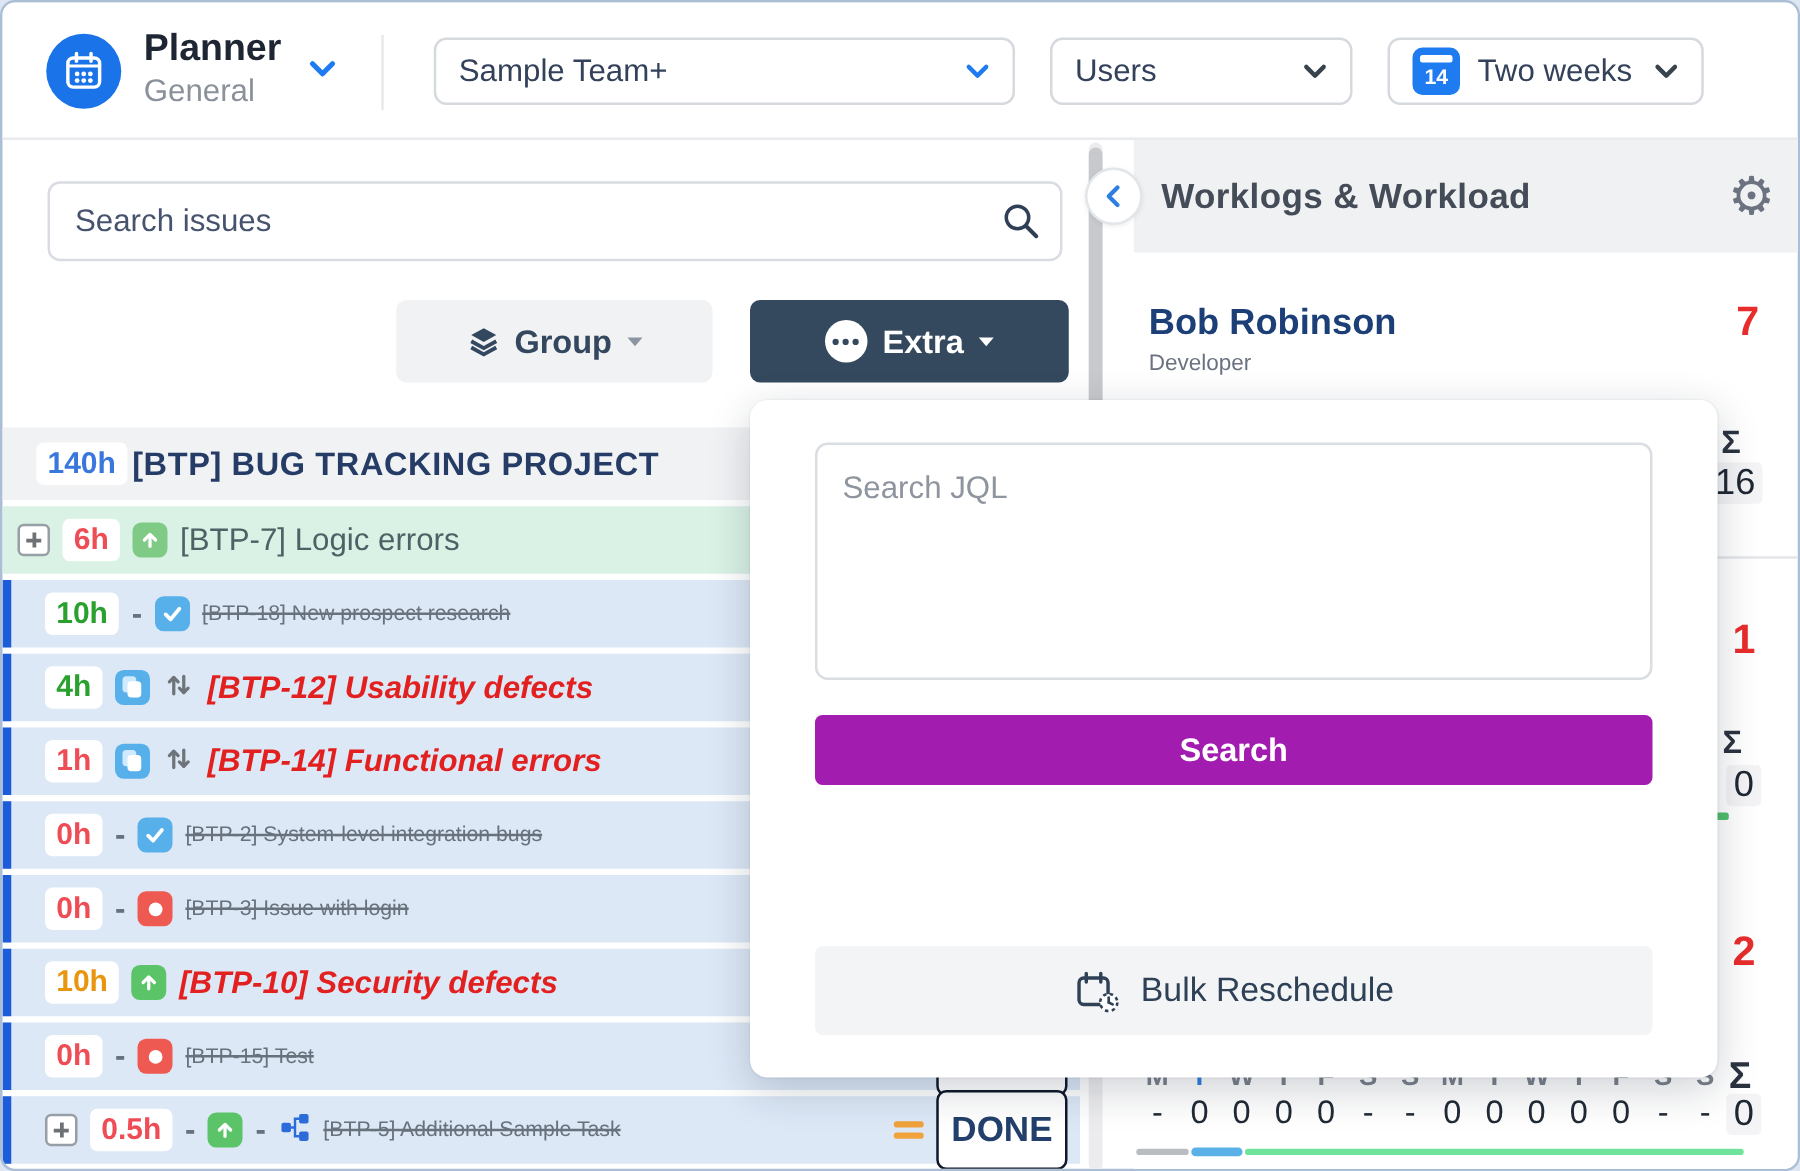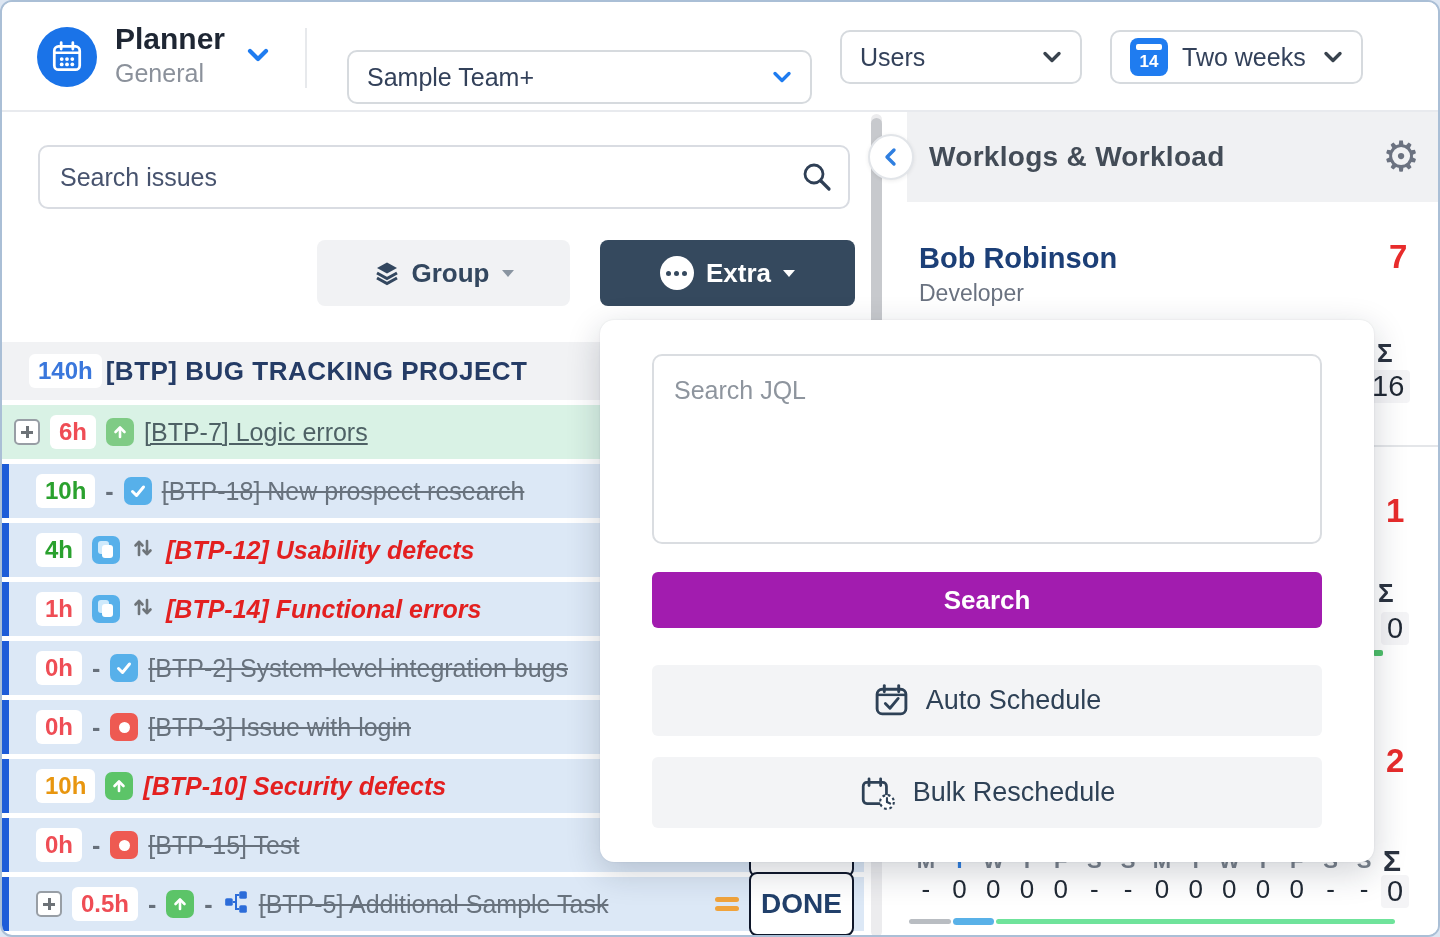--- a/index.html
+++ b/index.html
@@ -14,21 +14,21 @@
               background:#1a73e8; display:flex; align-items:center; justify-content:center; }
   .app-title { position:absolute; left:113px; top:20px; font-size:30px; font-weight:bold; color:#1e2633; }
   .app-sub   { position:absolute; left:113px; top:57px; font-size:25px; color:#8b919b; }
   .app-caret { position:absolute; left:243px; top:44px; }
 
   .hdr-divider { position:absolute; left:303px; top:26px; width:2px; height:60px; background:#e7e9ec; }
 
   .select { position:absolute; top:28px; height:54px; background:#fff; border:2px solid #d6dade;
             border-radius:10px; display:flex; align-items:center; padding:0 18px; cursor:pointer; }
   .select .txt { font-size:25px; color:#33415a; }
-  .sel-team  { left:345px; width:465px;margin-top:20px; }
+  .sel-team  { left:345px; width:465px; }
   .sel-users { left:838px;  width:242px;justify-content:center; }
   .sel-range { left:1108px; width:253px; }
   .sel-chev { margin-left:auto; display:flex; }
   .cal14 { width:38px; height:38px; background:#1f7cf0; border-radius:8px; margin-right:14px;
            position:relative; display:flex; align-items:flex-end; justify-content:center; }
   .cal14::before { content:""; position:absolute; left:6px; top:6px; width:26px; height:6px;
                    background:#fff; border-radius:2px; }
   .cal14 .d { color:#fff; font-size:17px; font-weight:bold; margin-bottom:4px; }
 
   
@@ -64,22 +64,22 @@
   .row { position:relative; height:54px; margin-top:5px; display:flex; align-items:center;
          gap:10px; padding-left:14px; cursor:pointer; }
   .r-mint { background:#d9f2e5; padding-left:12px; }
   .r-blue { background:#dce8f6; }
   .accent-bar { position:absolute; left:0; top:0; width:7px; height:100%; background:#1d5cd8; }
   .r-blue .rowpad { width:10px; flex:0 0 10px; }
   .hc-red    { color:#ef4d55; }
   .hc-green  { color:#2aa12e; }
   .hc-orange { color:#e8960f; }
   .dash { font-size:25px; color:#67707b; font-weight:bold; }
-  .lbl-plain { font-size:25px; color:#4e6165;text-decoration:underline; }
-  .lbl-strike { font-size:25px; color:#68727d; text-decoration:line-through; text-decoration-thickness:2px; }
+  .lbl-plain { font-size:25px; color:#4e6165; }
+  .lbl-strike { font-size:17px; color:#68727d; text-decoration:line-through; text-decoration-thickness:2px; }
   .lbl-red { font-size:25px; color:#e32020; font-style:italic; font-weight:bold; }
 
   .expand-box { width:26px; height:26px; border:2px solid #989ea5; border-radius:5px; background:#fff;
                 position:relative; flex:0 0 26px; cursor:pointer; }
   .expand-box::before, .expand-box::after { content:""; position:absolute; background:#6d7277; }
   .expand-box::before { left:5px; top:10px; width:12px; height:2.5px; }
   .expand-box::after  { left:10px; top:5px; width:2.5px; height:12px; }
 
   .ticon { width:28px; height:28px; border-radius:7px; flex:0 0 28px;
            display:flex; align-items:center; justify-content:center; }
@@ -108,21 +108,21 @@
                   display:flex; align-items:center; justify-content:center; z-index:30; cursor:pointer; }
 
   
   .rpanel { position:absolute; left:905px; top:110px; width:535px; height:827px; background:#fff; }
   .rhead { position:absolute; left:0; top:0; width:535px; height:90px; background:#f0f1f3;
            display:flex; align-items:center; padding:0 22px; }
   .rtitle { font-size:28px; color:#434c57; font-weight:bold; letter-spacing:.3px; }
   .gear { margin-left:auto; font-size:42px; color:#6b7280; cursor:pointer;
           font-family:"DejaVu Sans", sans-serif; line-height:1; }
   .uname { position:absolute; left:12px; top:130px; font-size:29px; font-weight:bold; color:#1c3f77; }
-  .urole { position:absolute; left:12px; top:168px; font-size:23px; color:#6a7280; }
+  .urole { position:absolute; left:12px; top:168px; font-size:18px; color:#6a7280; }
   .ucount { position:absolute; left:482px; top:126px; font-size:33px; font-weight:bold; color:#e82c2c; }
   .r-div { position:absolute; left:0; top:333px; width:535px; height:2px; background:#e4e6e9; }
 
   .sig { position:absolute; font-size:26px; font-weight:bold; color:#2b3340; }
   .sigval { position:absolute; font-size:29px; color:#1f2733; background:#f4f4f6; padding:0 6px; border-radius:4px; }
   .redn { position:absolute; font-size:33px; font-weight:bold; color:#e82c2c; }
   .green-sliver { position:absolute; left:466px; top:538px; width:10px; height:6px; background:#4ec06a; border-radius:2px; }
 
   .cal-days, .cal-vals { position:absolute; left:2px; width:472px; display:flex; }
   .cal-days { top:736px; }
@@ -460,30 +460,20 @@
       <span class="wb-gray"></span>
       <span class="wb-blue"></span>
       <span class="wb-green"></span>
     </div>
   </div>
 
   <div class="popover">
     <textarea placeholder="Search JQL" style=""></textarea>
     <button class="pop-search">Search</button>
 
-    <button class="pop-item pop-auto">
-      <svg width="37" height="37" viewBox="0 0 36 36">
-        <rect x="4" y="7" width="28" height="24" rx="5" fill="none" stroke="#2e4156" stroke-width="2.8"></rect>
-        <line x1="11" y1="3.5" x2="11" y2="9.5" stroke="#2e4156" stroke-width="2.8" stroke-linecap="round"></line>
-        <line x1="25" y1="3.5" x2="25" y2="9.5" stroke="#2e4156" stroke-width="2.8" stroke-linecap="round"></line>
-        <line x1="4" y1="12.5" x2="32" y2="12.5" stroke="#2e4156" stroke-width="2.4"></line>
-        <polyline points="12,21 16.5,25.5 24.5,16" fill="none" stroke="#2e4156" stroke-width="2.8" stroke-linecap="round" stroke-linejoin="round"></polyline>
-      </svg>
-      <span class="lbl">Auto Schedule</span>
-    </button>
 
     <button class="pop-item pop-bulk">
       <svg width="38" height="38" viewBox="0 0 36 36">
         <rect x="4" y="8" width="22" height="20" rx="3.5" fill="none" stroke="#2e4156" stroke-width="2.6"></rect>
         <line x1="9.5" y1="4.5" x2="9.5" y2="11" stroke="#2e4156" stroke-width="2.6" stroke-linecap="round"></line>
         <line x1="20.5" y1="4.5" x2="20.5" y2="11" stroke="#2e4156" stroke-width="2.6" stroke-linecap="round"></line>
         <circle cx="26.5" cy="26.5" r="6.5" fill="#fff" stroke="#2e4156" stroke-width="2" stroke-dasharray="2.6 2.6"></circle>
         <line x1="26.5" y1="26.5" x2="26.5" y2="22.8" stroke="#2e4156" stroke-width="2" stroke-linecap="round"></line>
         <line x1="26.5" y1="26.5" x2="29.5" y2="28" stroke="#2e4156" stroke-width="2" stroke-linecap="round"></line>
       </svg>

